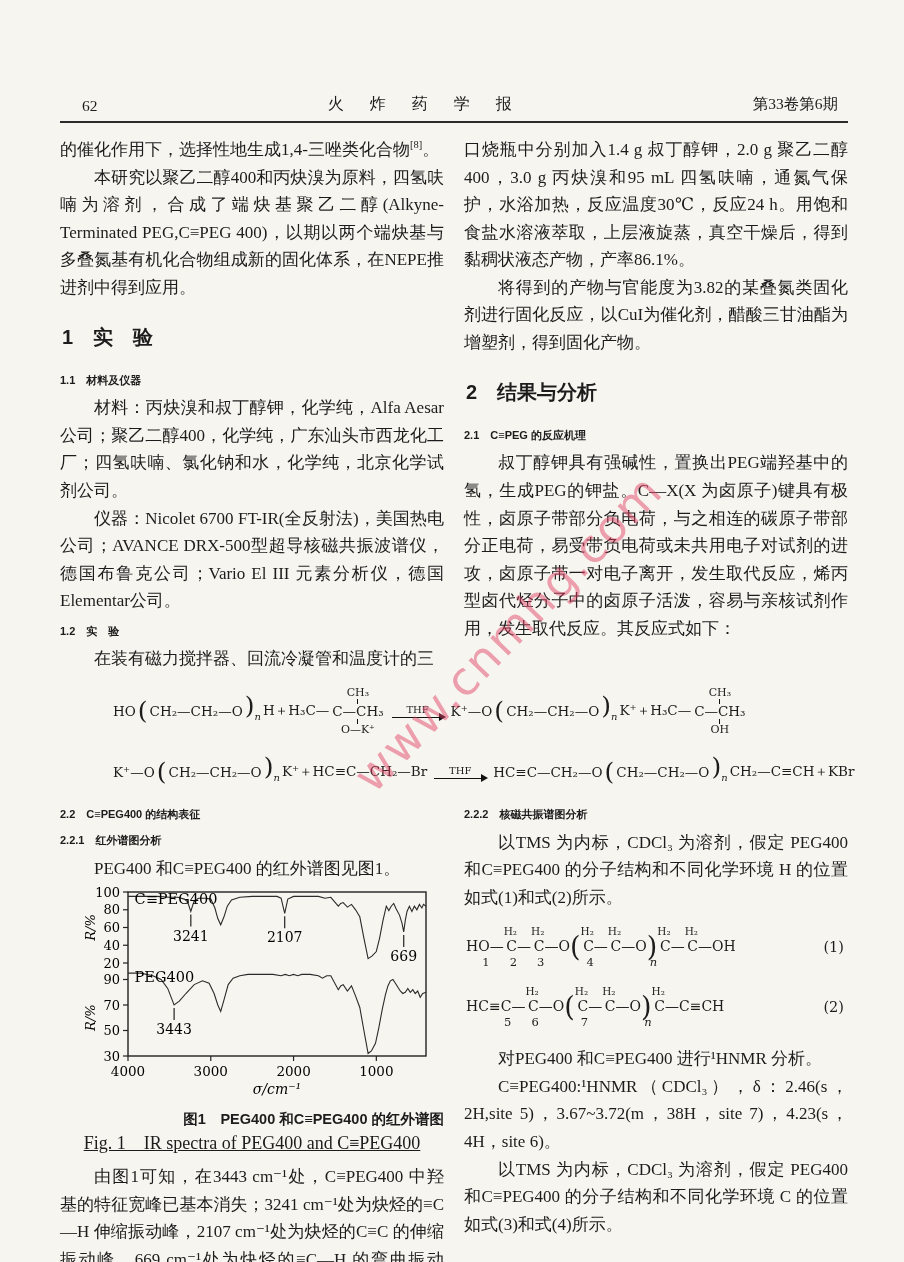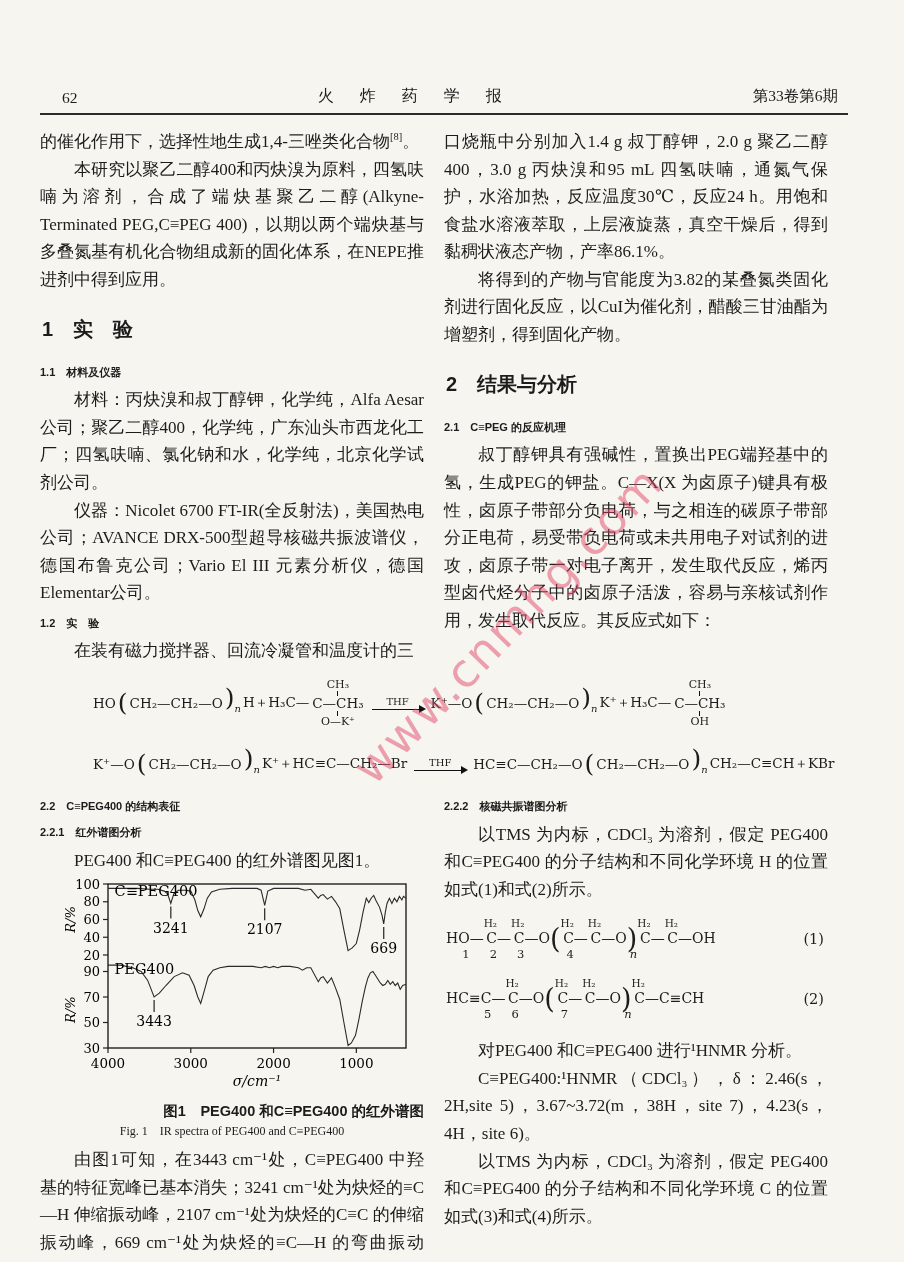--- a/index.html
+++ b/index.html
@@ -1,21 +1,21 @@
 <!DOCTYPE html>
 <html><head>
 <meta charset="utf-8">
 <style>
   html,body{margin:0;padding:0;}
   body{
     width:904px;height:1262px;background:#f7f5ef;
     font-family:"Liberation Serif","DejaVu Serif",serif;
     color:#1c1c1c;position:relative;overflow:hidden;
   }
-  .page{position:absolute;inset:0;padding:86px 56px 20px 40px;}
+  .page{position:absolute;inset:0;padding:86px 56px 20px 60px;margin-top:8px;}
   
   .header-row{
     display:flex;justify-content:space-between;align-items:flex-end;
     font-size:15.5px;padding:0 10px 6px 22px;border-bottom:2.5px solid #2b2b2b;
   }
   .journal{letter-spacing:11px;font-size:16px;}
   
   .cols{display:flex;gap:20px;margin-top:13px;}
   .col{width:384px;font-size:17px;line-height:1.62;text-align:justify;}
   .col p{margin:0;}
@@ -44,21 +44,21 @@
   .rarrow .lab{font-size:10px;line-height:10px;margin-bottom:2px;}
   .arrowline{position:relative;width:52px;height:1.3px;background:#111;}
   .arrowline::after{
     content:"";position:absolute;right:-2px;top:-3.4px;
     border-left:7px solid #111;border-top:4px solid transparent;border-bottom:4px solid transparent;
   }
   
   .chart-wrap{margin:4px 0 2px 22px;}
   .figcap{text-align:center;line-height:1.5;}
   .figcap.zh{font-family:"Liberation Sans","DejaVu Sans",sans-serif;font-size:14.5px;font-weight:bold;margin-top:2px;text-align:right;}
-  .figcap.en{font-size:12px;margin-bottom:6px;}
+  .figcap.en{font-size:18px;margin-bottom:6px;text-decoration:underline;}
   
   .formula-row{display:flex;align-items:center;margin:14px 0 16px 2px;font-family:"DejaVu Serif",serif;}
   .funit{display:inline-flex;flex-direction:column;align-items:flex-end;}
   .funit .ft{font-size:10.5px;height:13px;line-height:13px;}
   .funit .fm{font-size:14px;height:17px;line-height:17px;white-space:nowrap;}
   .funit .fb{font-size:11.5px;height:14px;line-height:14px;}
   .funit.big .fm{font-size:27px;line-height:17px;}
   .funit .fb i{font-style:italic;}
   .fnum{margin-left:auto;font-size:14.5px;margin-right:4px;}
   

